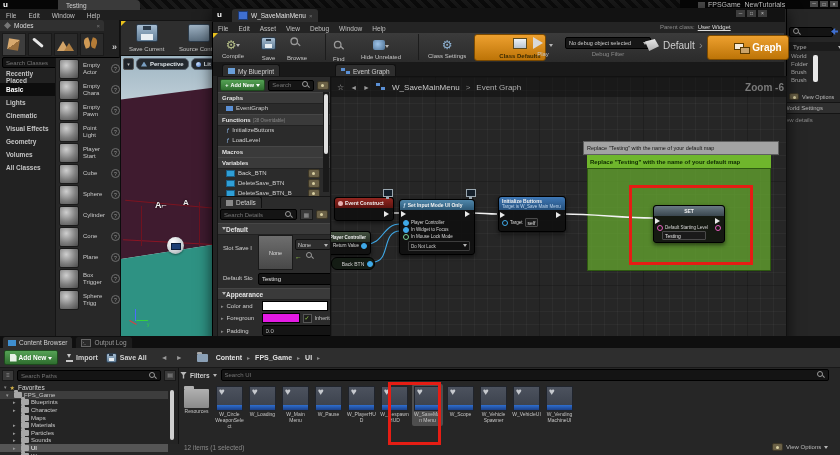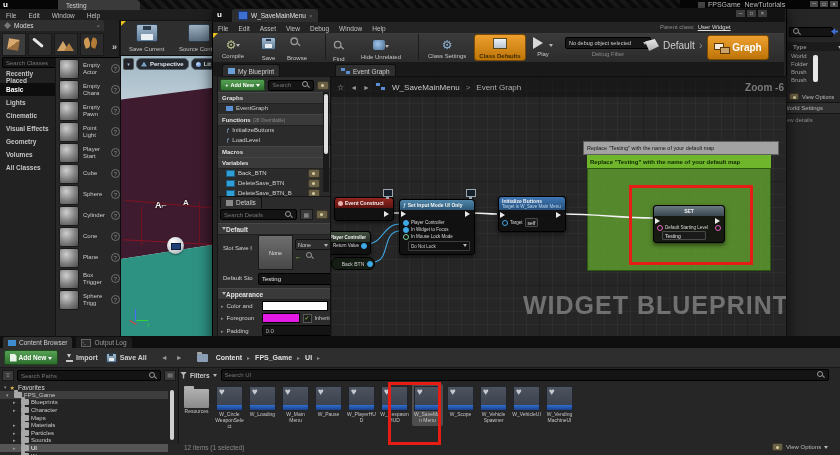--- a/index.html
+++ b/index.html
@@ -11,21 +11,21 @@
   .b{font-weight:bold;} .dim{color:#8a8a8a;}
   .row{display:flex;align-items:center;gap:3px;}
   input{font-family:"Liberation Sans",sans-serif;}
   .tab{background:#2e2e2e;color:#cfcfcf;display:flex;align-items:center;gap:3px;
        padding:0 5px;border-radius:3px 3px 0 0;border:1px solid #101010;border-bottom:none;}
   .inp{background:#141414;border:1px solid #000;color:#bbb;border-radius:2px;padding:0 3px;
        display:flex;align-items:center;}
   .inp input{background:transparent;border:none;outline:none;color:#bbb;width:100%;font-size:6px;padding:0;}
   .greenbtn{background:linear-gradient(#55a255,#2f6e2f);border:1px solid #1d4a1d;border-radius:2px;
             color:#fff;display:flex;align-items:center;justify-content:center;gap:2px;}
-  .orangebtn{background:linear-gradient(#eda02f,#bd7407);border:1px solid #7c4a00;border-radius:3px;}
+  .orangebtn{background:linear-gradient(#eda02f,#bd7407);border:1px solid #7c4a00;border-radius:3px;padding-left:20px;}
 
   
   .mag{width:8px;height:8px;position:relative;display:inline-block;flex:none;}
   .mag::before{content:"";position:absolute;left:0;top:0;width:4px;height:4px;border:1px solid #9a9a9a;border-radius:50%;}
   .mag::after{content:"";position:absolute;left:5px;top:5px;width:3px;height:1px;background:#9a9a9a;transform:rotate(45deg);}
   .eye{width:10px;height:7px;background:#6b6147;border:1px solid #3c3626;border-radius:2px;position:relative;display:inline-block;flex:none;}
   .eye::before{content:"";position:absolute;left:3px;top:2px;width:3px;height:3px;border-radius:50%;background:#d8cfa2;}
   .floppy{display:inline-block;background:linear-gradient(#9db6cc,#5d7purple791);background:linear-gradient(#a6bdd2,#5f7b94);border:1px solid #2c3b4a;border-radius:2px;position:relative;flex:none;}
   .floppy::before{content:"";position:absolute;left:20%;bottom:8%;width:60%;height:38%;background:#e8eef2;}
   .floppy::after{content:"";position:absolute;left:30%;top:6%;width:40%;height:24%;background:#2c3b4a;}
@@ -671,21 +671,20 @@
           <span>Default Starting Level</span>
         <span class="dpin" style="margin-left:auto;border-color:#e85fc0;"></span>
         </div>
       <div class="ntext" style="margin:0 18px 0 8px;">
           <span>Testing</span>
         </div>
     </div>
 
     <div class="redbox" style="left:298px;top:108px;width:118px;height:74px;"></div>
 
-    <div class="abs b" style="left:192px;top:214px;font-size:25px;letter-spacing:1px;color:rgba(185,185,185,.5);white-space:nowrap;z-index:1;">WIDGET BLUEPRINT</div>
 
     <div class="abs row" style="left:0;top:0;width:455px;height:20px;background:rgba(10,10,10,.45);padding-left:6px;gap:6px;z-index:5;">
       <span class="f8" style="color:#b8b8b8;">☆</span>
       <span class="f7" style="color:#9a9a9a;">◄</span>
       <span class="f7" style="color:#9a9a9a;">►</span>
       <span style="position:relative;width:10px;height:8px;display:inline-block;">
         <span style="position:absolute;left:0;top:0;width:4px;height:3px;background:#5a8fd4;display:block;"></span>
         <span style="position:absolute;left:5px;top:4px;width:4px;height:3px;background:#5a8fd4;display:block;"></span>
       </span>
       <span class="f8" style="color:#c8c8c8;">W_SaveMainMenu</span>

